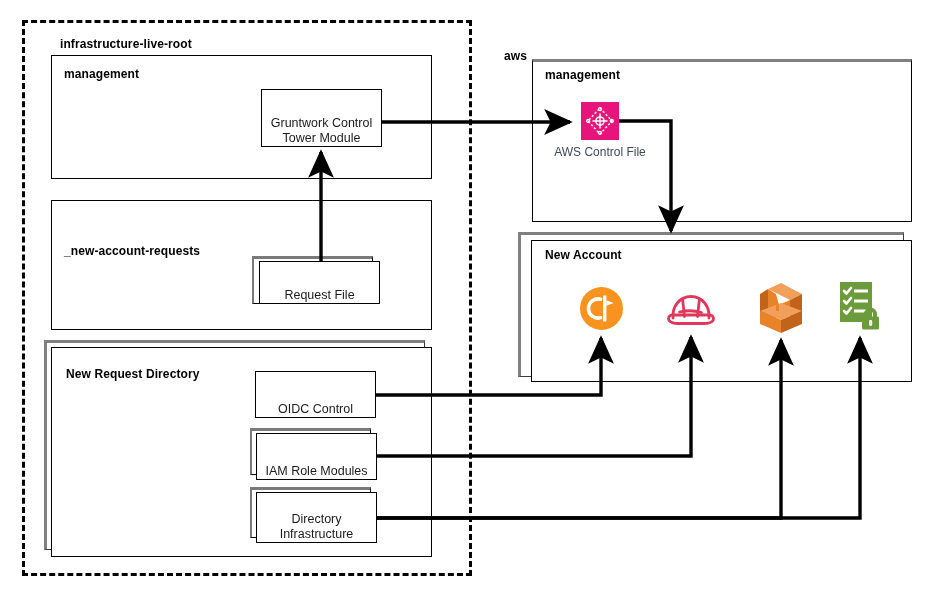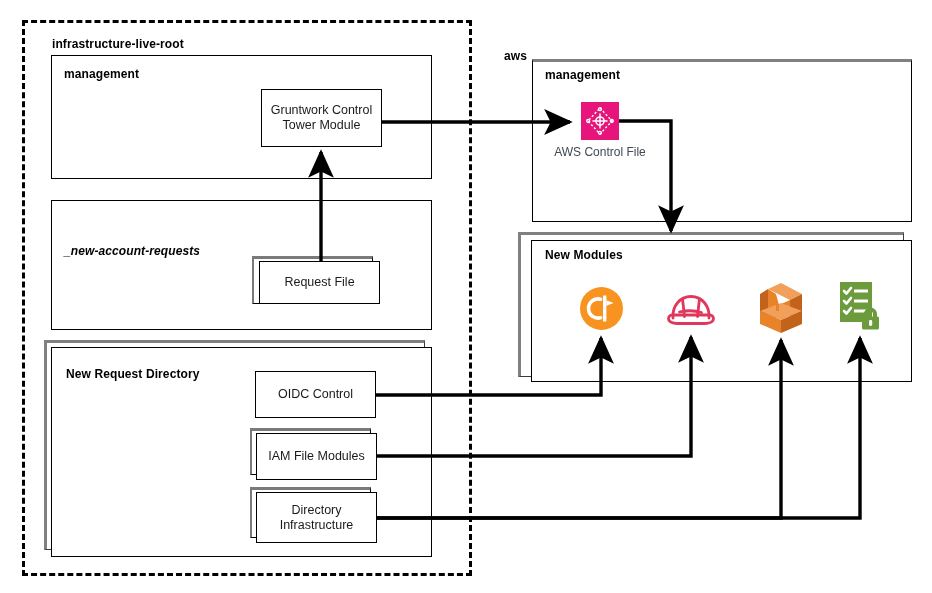--- a/index.html
+++ b/index.html
@@ -60,21 +60,21 @@
   .box-label {
     font-size: 12.5px;
     color: #1a1a1a;
     text-align: center;
     line-height: 15px;
     width: 100%;
     white-space: pre-line;
   }
   .box-center {
     display: flex;
-    align-items: center;
+    align-items: flex-end;
     justify-content: center;
   }
   .icon-caption {
     font-size: 12px;
     color: #3f4a53;
     white-space: nowrap;
     text-align: center;
   }
 
   
@@ -84,49 +84,49 @@
     width: 932px; height: 593px;
     pointer-events: none;
   }
 </style>
 </head>
 <body>
 
 <div id="canvas">
 
   <div class="abs dashed-group" style="left:22px; top:20px; width:450px; height:556px;"></div>
-  <div class="abs group-label" style="left:36px; top:37px;padding-left:16px;">infrastructure-live-root</div>
+  <div class="abs group-label" style="left:44px; top:37px;padding-left:16px;">infrastructure-live-root</div>
 
   <div class="abs rect" style="left:51px; top:55px; width:381px; height:124px;"></div>
   <div class="abs group-label" style="left:64px; top:67px;">management</div>
 
   <div class="abs rect box-center" style="left:261px; top:89px; width:121px; height:58px;">
     <span class="box-label">Gruntwork Control
 Tower Module</span>
   </div>
 
   <div class="abs rect" style="left:51px; top:200px; width:381px; height:130px;"></div>
-  <div class="abs group-label" style="left:64px; top:244px;font-style:italic;">_new-account-requests</div>
+  <div class="abs group-label" style="left:64px; top:244px;">_new-account-requests</div>
 
   <div class="abs stack-shadow" style="left:252px; top:256px; width:121px; height:48px;"></div>
   <div class="abs rect box-center" style="left:259px; top:261px; width:121px; height:43px;">
     <span class="box-label">Request File</span>
   </div>
 
   <div class="abs plate-shadow" style="left:44px; top:340px; width:381px; height:210px;"></div>
   <div class="abs rect" style="left:51px; top:347px; width:381px; height:210px;"></div>
   <div class="abs group-label" style="left:66px; top:367px;">New Request Directory</div>
 
   <div class="abs rect box-center" style="left:255px; top:371px; width:121px; height:47px;">
     <span class="box-label">OIDC Control</span>
   </div>
 
   <div class="abs stack-shadow" style="left:250px; top:428px; width:121px; height:47px;"></div>
   <div class="abs rect box-center" style="left:256px; top:433px; width:121px; height:47px;">
-    <span class="box-label">IAM File Modules</span>
+    <span class="box-label">IAM Role Modules</span>
   </div>
 
   <div class="abs stack-shadow" style="left:250px; top:487px; width:121px; height:51px;"></div>
   <div class="abs rect box-center" style="left:256px; top:492px; width:121px; height:51px;">
     <span class="box-label">Directory
 Infrastructure</span>
   </div>
 
   <div class="abs group-label" style="left:504px; top:34px;margin-top:15px;">aws</div>
 
@@ -149,21 +149,21 @@
         <circle cx="19" cy="30.8" r="1.5"></circle>
         <circle cx="7.2" cy="19" r="1.5"></circle>
         <circle cx="30.8" cy="19" r="1.5"></circle>
       </g>
     </svg>
   </div>
   <div class="abs icon-caption" style="left:520px; top:145px; width:160px;">AWS Control File</div>
 
   <div class="abs plate-shadow" style="left:518px; top:232px; width:386px; height:145px;"></div>
   <div class="abs rect" style="left:531px; top:240px; width:381px; height:142px;"></div>
-  <div class="abs group-label" style="left:545px; top:248px;">New Modules</div>
+  <div class="abs group-label" style="left:545px; top:248px;">New Account</div>
 
   <div class="abs" style="left:579px; top:286px; width:45px; height:45px;">
     <svg width="45" height="45" viewBox="0 0 45 45">
       <circle cx="22.5" cy="22.5" r="21.5" fill="#f7931e"></circle>
       <path d="M21.5 13.2 A 9.6 9.6 0 1 0 21.5 31.8" fill="none" stroke="#ffffff" stroke-width="3.6" stroke-linecap="round"></path>
       <rect x="24.0" y="9.5" width="3.4" height="26" fill="#ffffff"></rect>
       <path d="M27.4 14.2 L34.6 17.0 L27.4 19.8 Z" fill="#ffffff"></path>
     </svg>
   </div>
 

